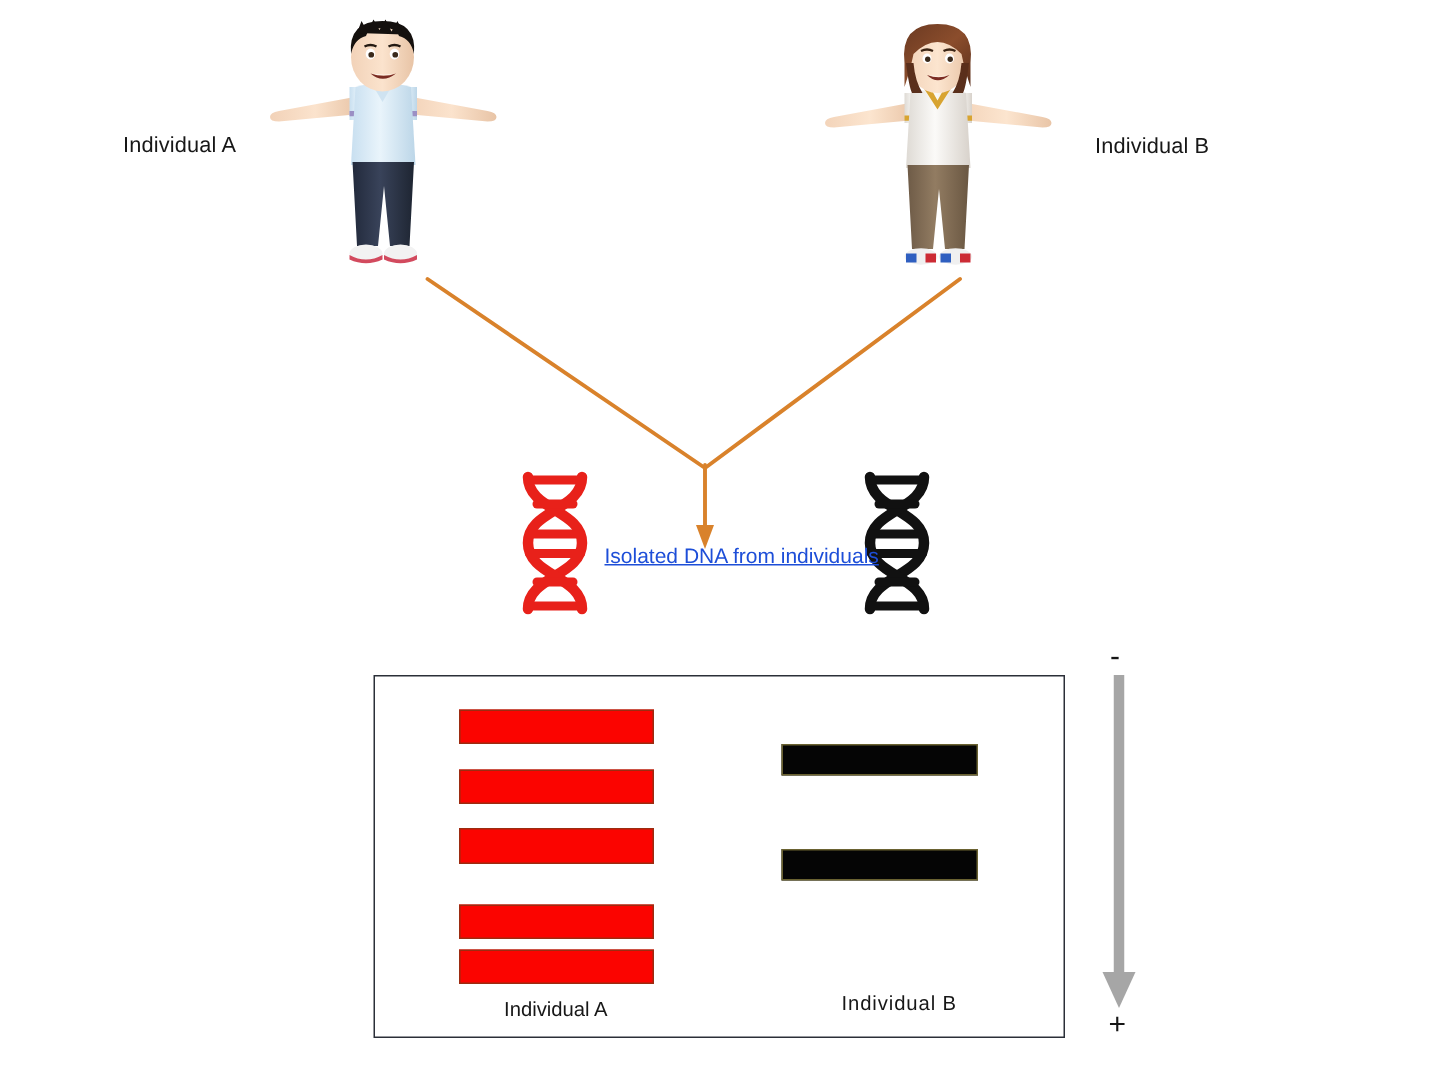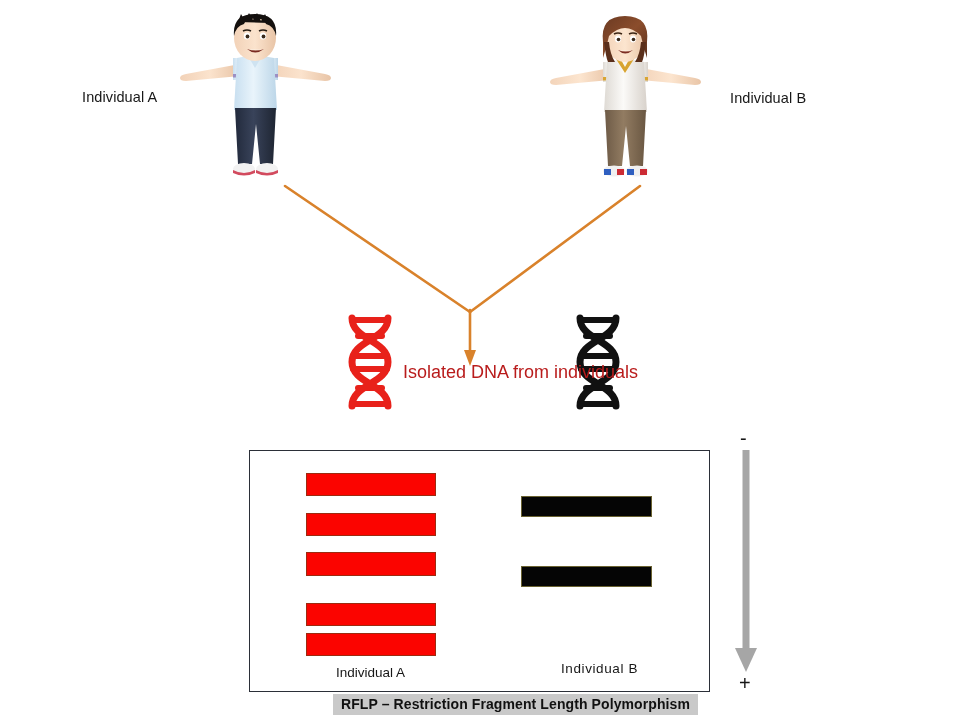--- a/index.html
+++ b/index.html
@@ -20,23 +20,24 @@
     color:#171717;
     white-space:nowrap;
     letter-spacing:.1px;
   }
   .caption{
     font-size:13.5px;
     color:#171717;
     white-space:nowrap;
   }
   .small-note{
-    font-size:18px;
-    color:#b91c1c;
-    white-space:nowrap;
+    font-size:14px;
+    color:#1d4ed8;
+    white-space:nowrap;
+    text-decoration:underline;
   }
   .title-bar{
     font-size:14px;
     font-weight:bold;
     color:#111111;
     background:#c9c9c9;
     padding:2px 8px 3px 8px;
     white-space:nowrap;
     letter-spacing:.1px;
   }
@@ -272,15 +273,14 @@
 
   <div class="abs sign" style="left:740px;top:428px;">-</div>
 
   <svg class="abs gel-axis" style="left:730px;top:448px;" width="34" height="230">
     <line x1="16" y1="2" x2="16" y2="206" stroke="#a6a6a6" stroke-width="7"></line>
     <path d="M16 224 L5 200 L27 200 Z" fill="#a6a6a6"></path>
   </svg>
 
   <div class="abs sign" style="left:739px;top:673px;">+</div>
 
-  <div class="abs title-bar" style="left:333px;top:694px;">RFLP – Restriction Fragment Length Polymorphism</div>
 
 </div>
 
 </body></html>

